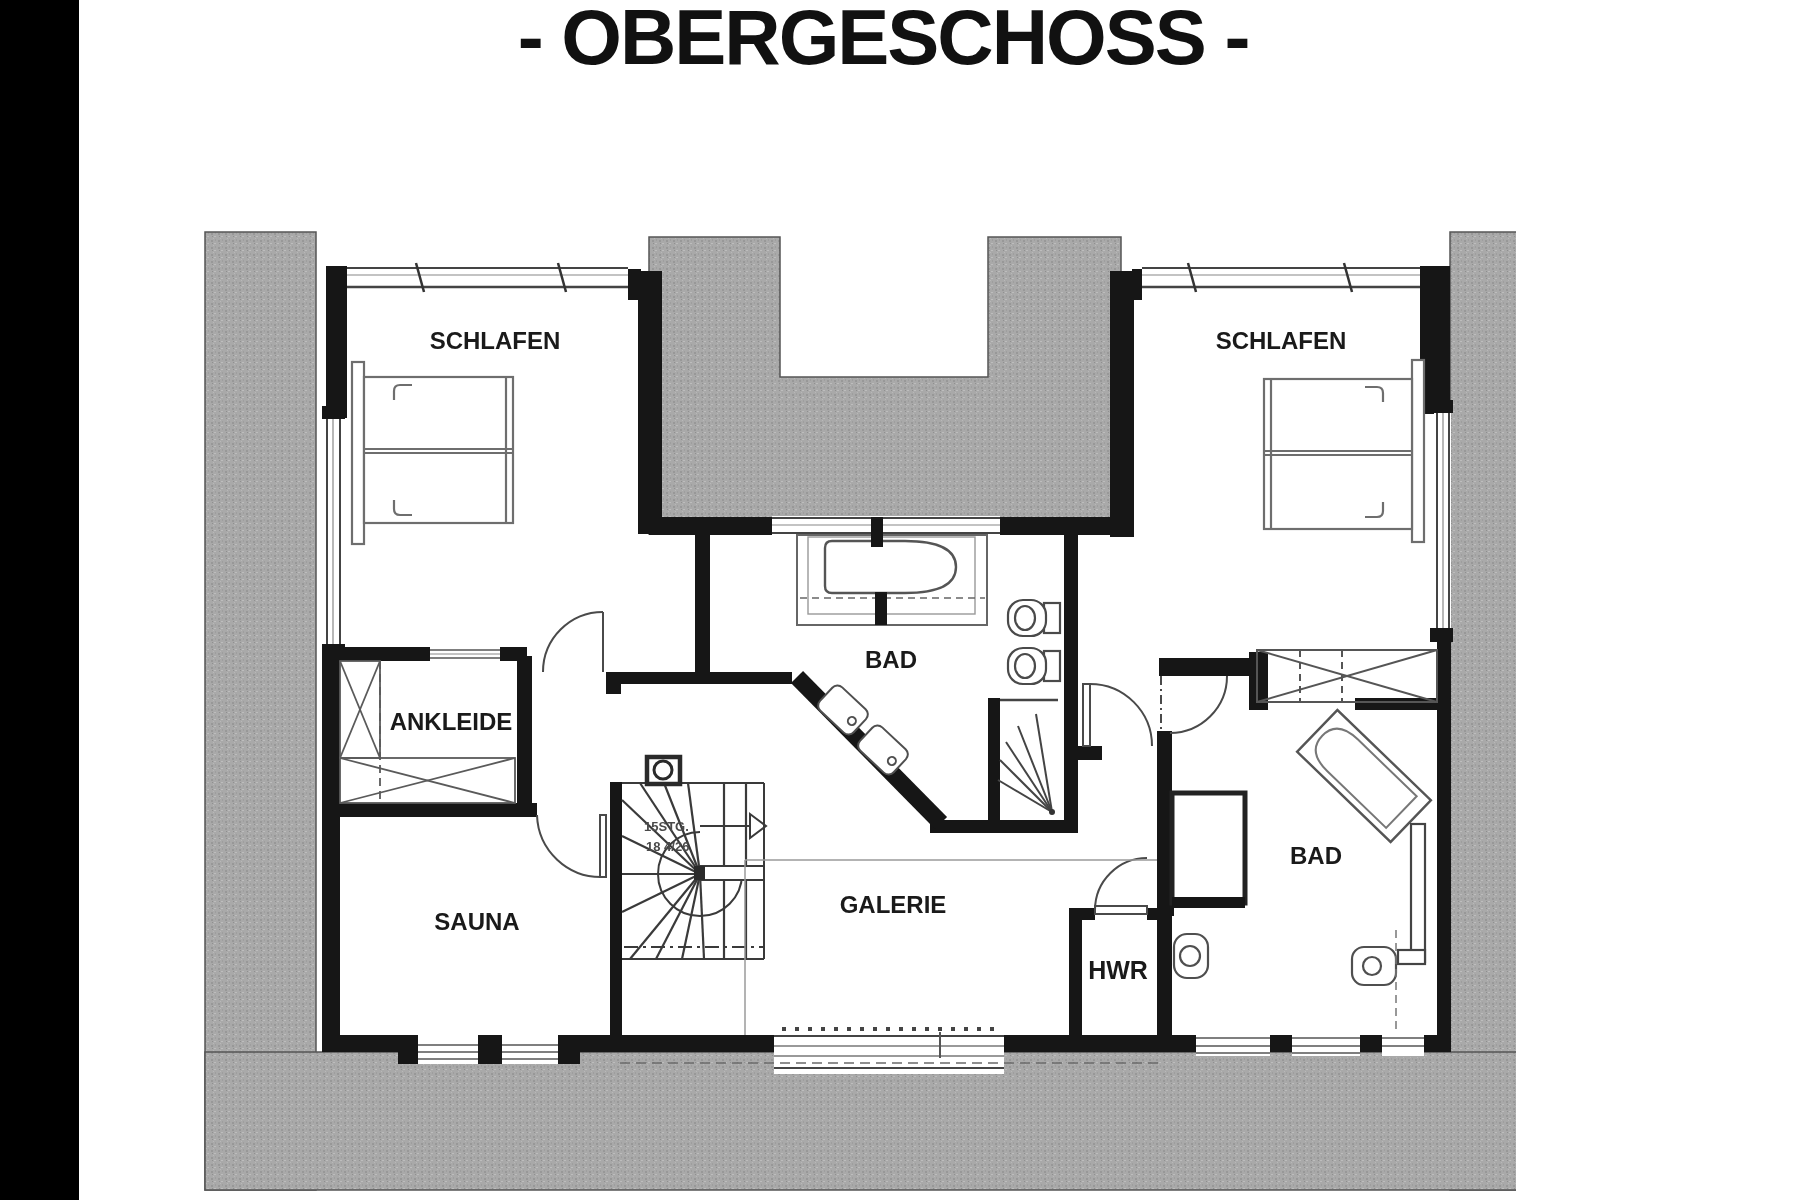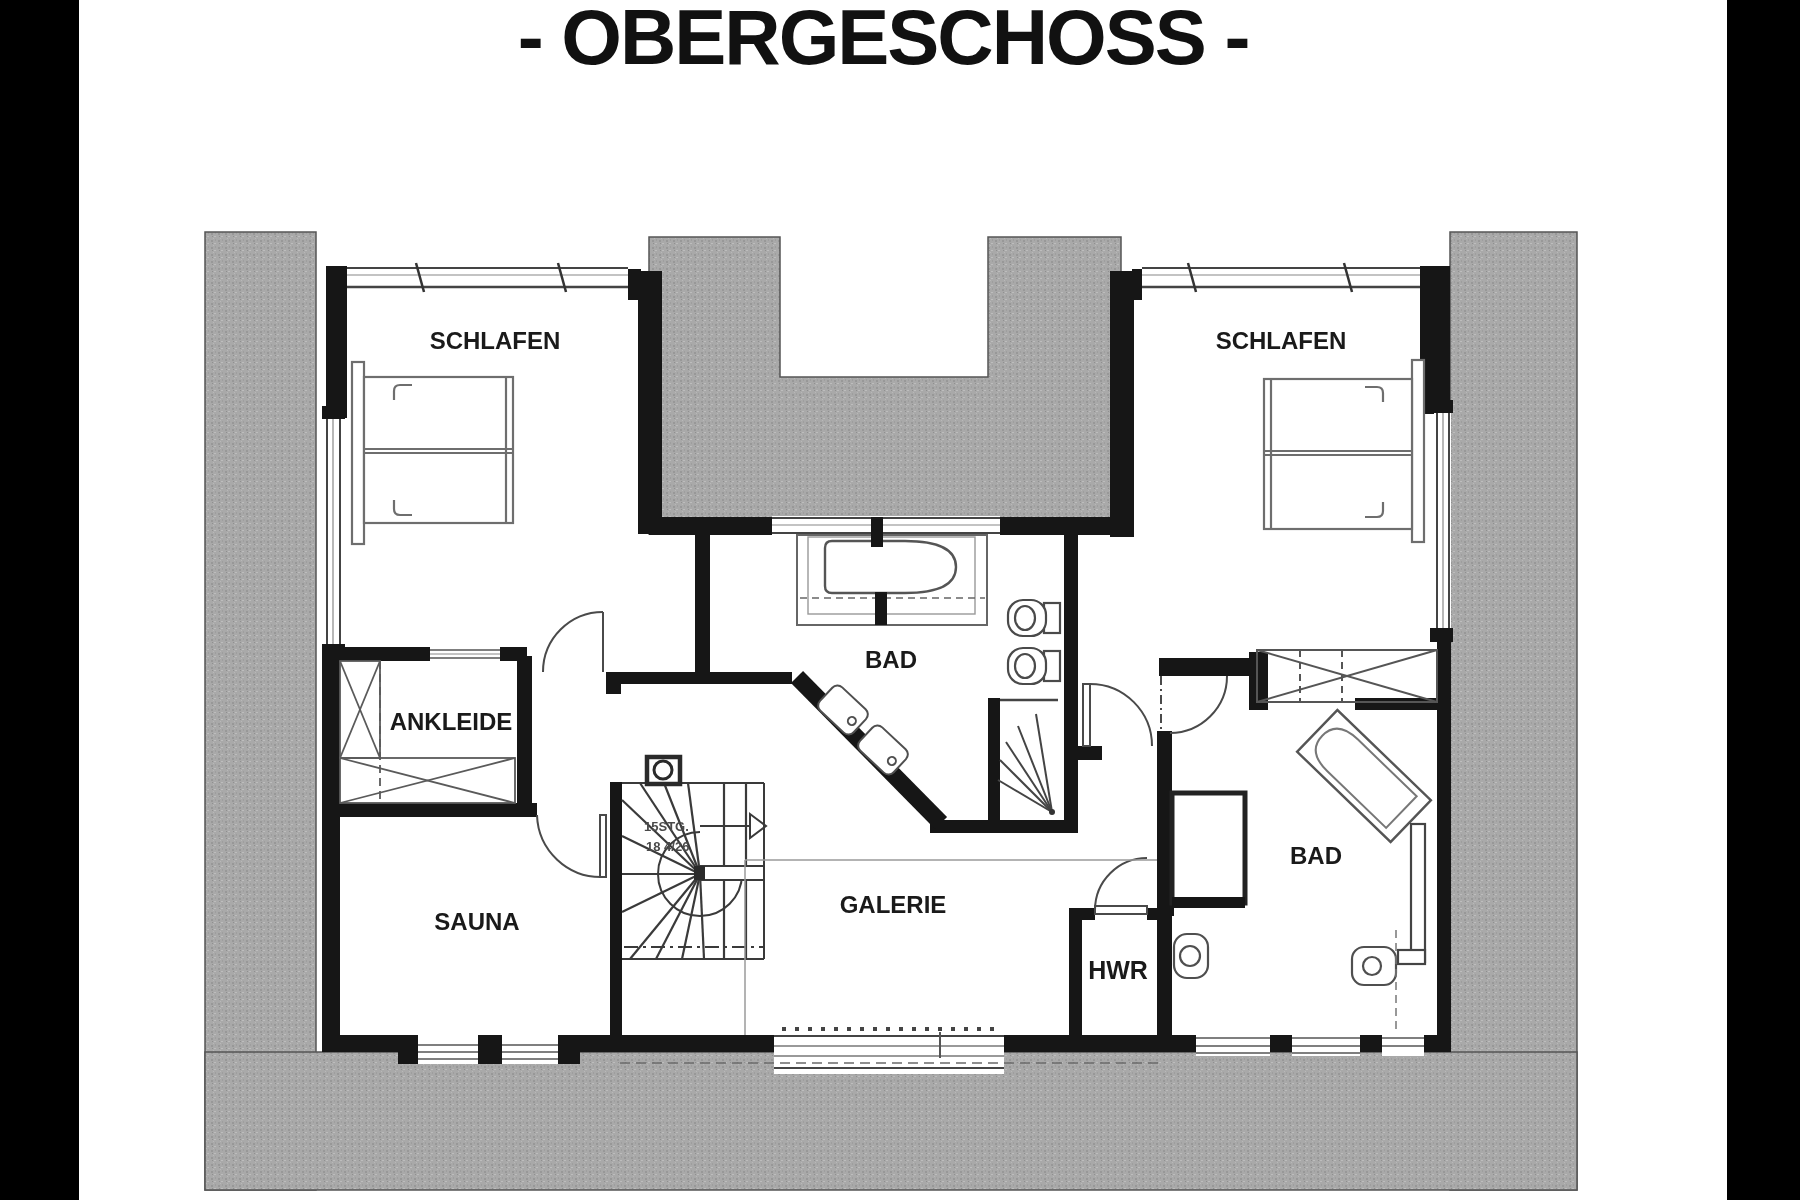--- a/index.html
+++ b/index.html
@@ -1,16 +1,16 @@
 <!DOCTYPE html>
 <html><head>
 <meta charset="utf-8">
 <style>
   html,body{margin:0;padding:0;background:#ffffff;}
-  .page{position:relative;width:1800px;height:1200px;background:#f9a8d4;overflow:hidden;
+  .page{position:relative;width:1516px;height:1200px;background:#f9a8d4;overflow:hidden;
         font-family:"Liberation Sans", sans-serif;}
   svg{display:block;}
   text{font-family:"Liberation Sans", sans-serif;}
 </style>
 </head>
 <body>
 <div class="page">
 <svg width="1800" height="1200" viewBox="0 0 1800 1200">
 <defs>
   <pattern id="speck" width="7" height="7" patternUnits="userSpaceOnUse">

